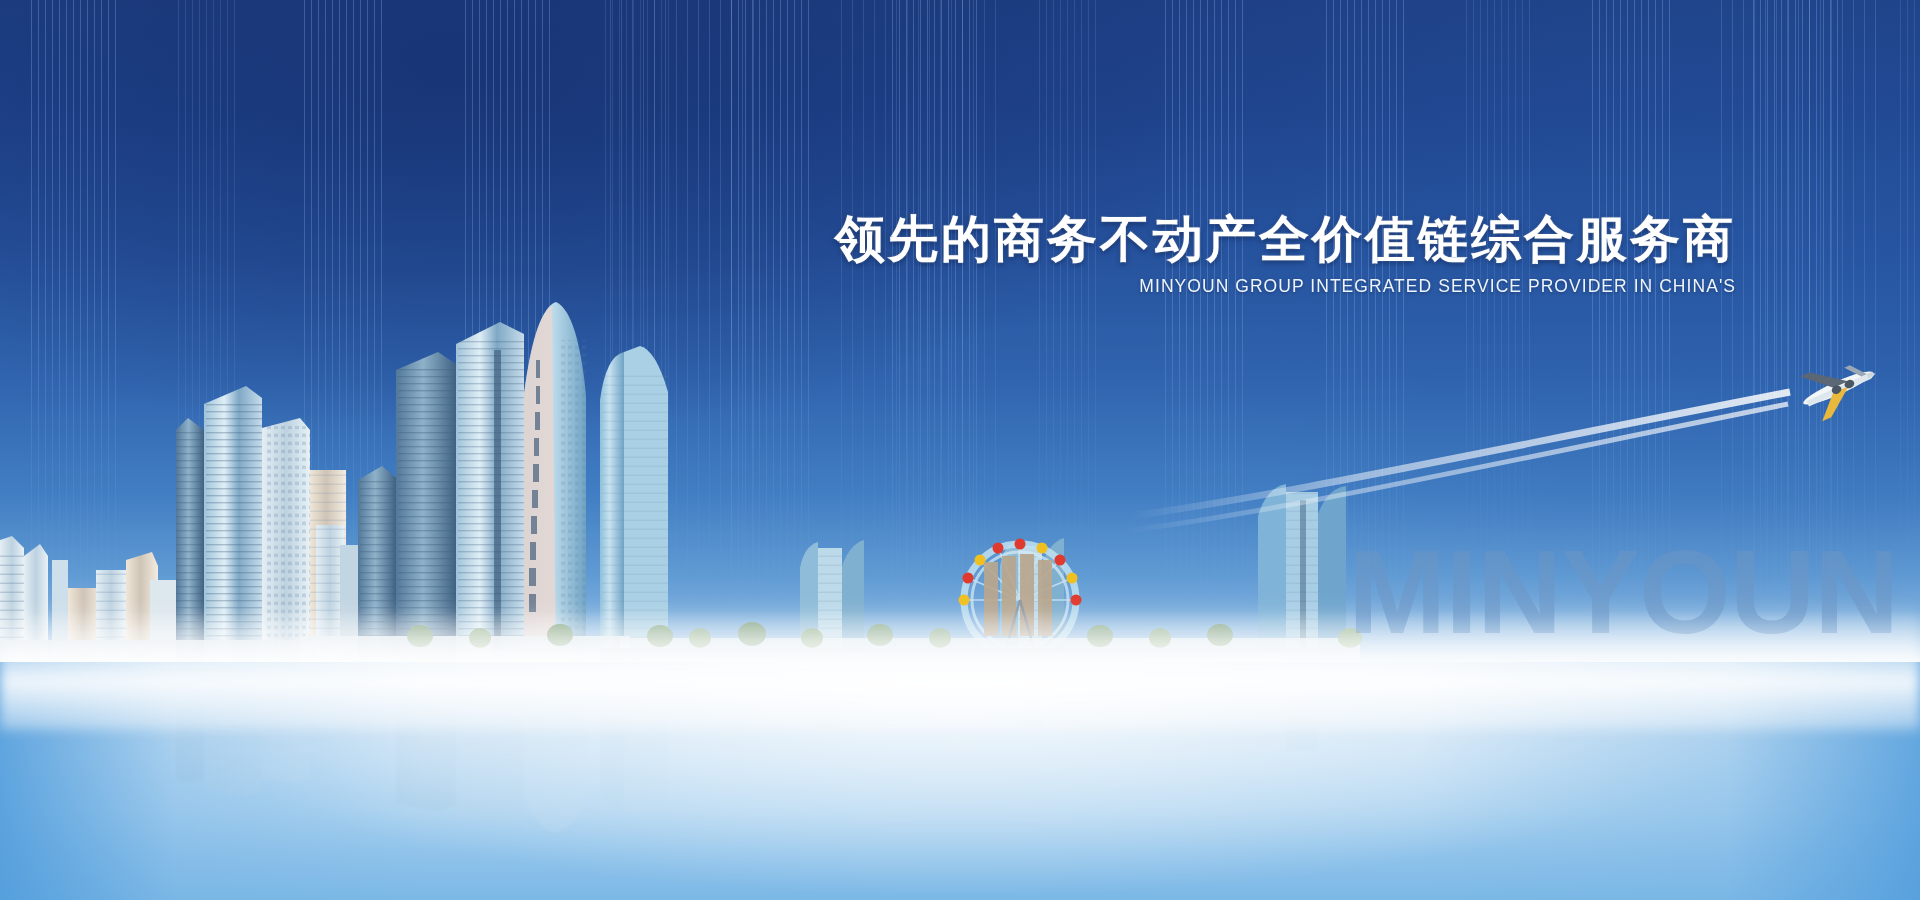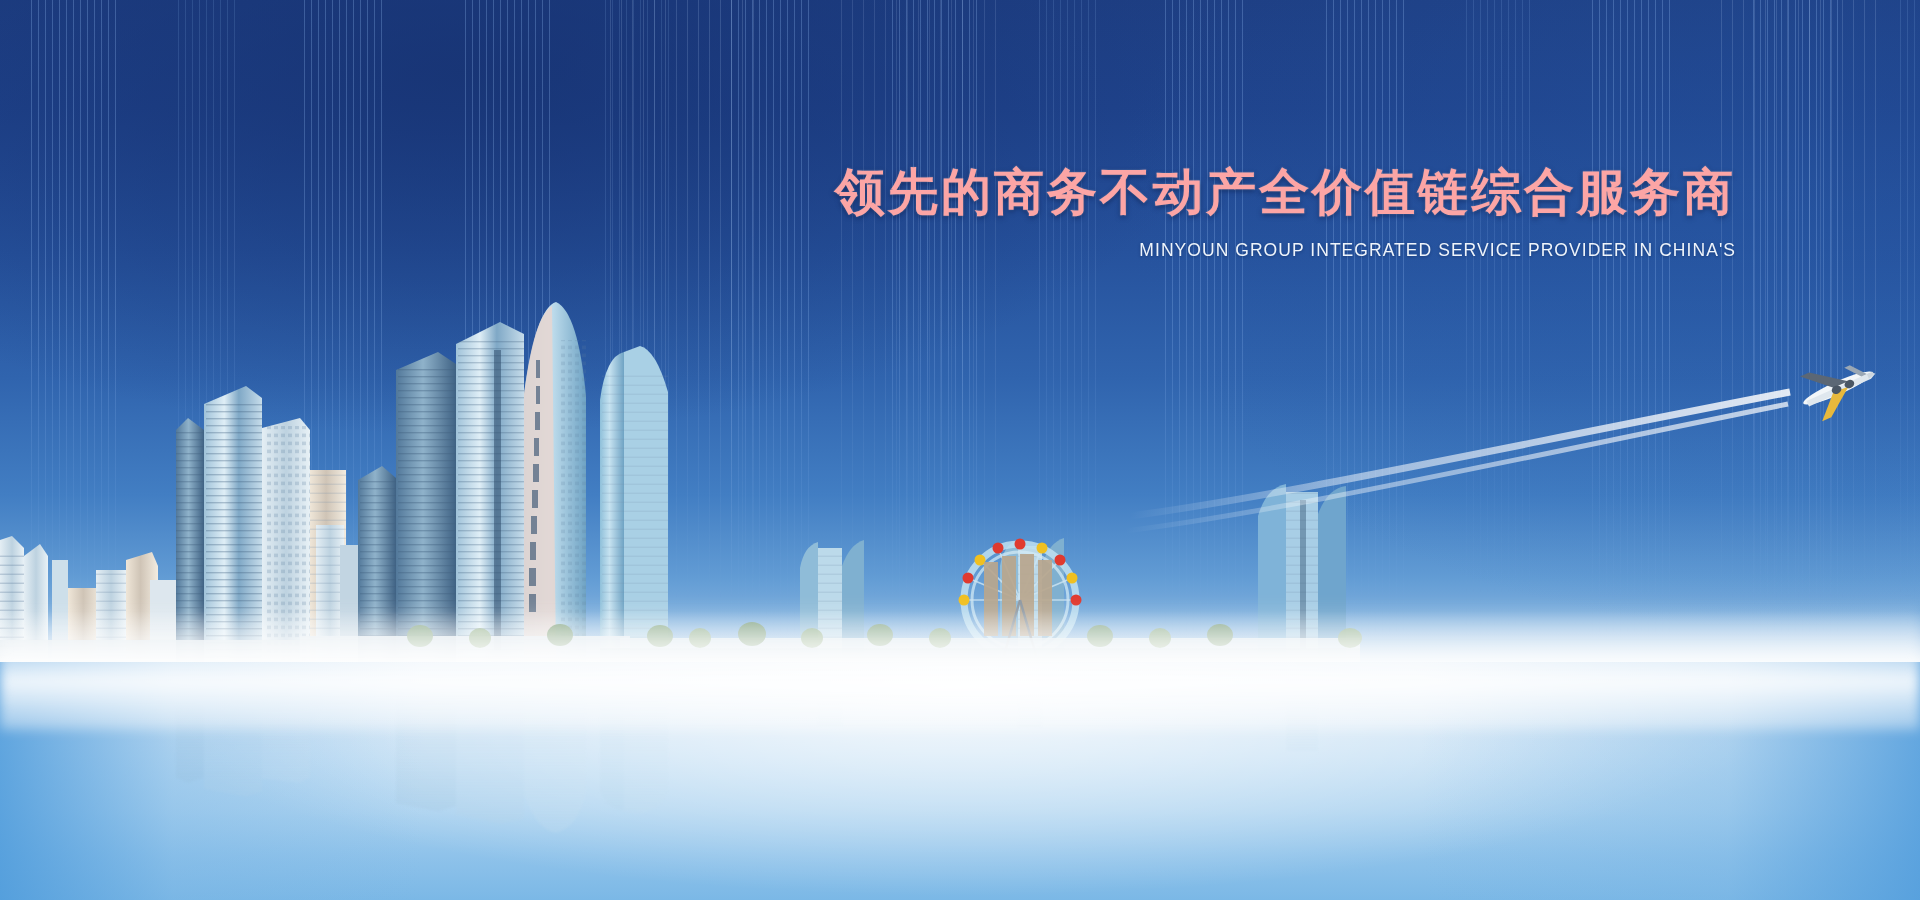--- a/index.html
+++ b/index.html
@@ -141,27 +141,28 @@
     -webkit-mask-image:linear-gradient(to top, rgba(0,0,0,0) 8%, rgba(0,0,0,.55) 55%, rgba(0,0,0,.95) 100%);
     mask-image:linear-gradient(to top, rgba(0,0,0,0) 8%, rgba(0,0,0,.55) 55%, rgba(0,0,0,.95) 100%);
   }
 
   
   .headline-wrap{
     position:absolute; right:184px; top:168px;
     text-align:right; z-index:20;
   }
   .headline{
-    font-size:50px; font-weight:bold; color:#fca5a5;
+    font-size:50px; font-weight:bold; color:#ffffff;
     letter-spacing:3px; line-height:1.1; white-space:nowrap;
     text-shadow:0 2px 5px rgba(8,26,70,.55), 0 0 2px rgba(255,255,255,.35);
-    font-family:Liberation Mono, monospace;
+    font-family:Liberation Sans, sans-serif;
+    margin-top:44px;
   }
   .subline{
-    margin-top:14px;
+    margin-top:6px;
     font-size:17.5px; font-weight:500; color:#eef4fb;
     letter-spacing:1.05px; line-height:1.55;
     text-shadow:0 1px 3px rgba(10,30,75,.45);
   }
 
   
   .watermark{
     position:absolute; left:1348px; top:533px;
     font-size:118px; font-weight:bold; letter-spacing:-1px;
     color:rgba(110,150,195,.52);
@@ -384,20 +385,21 @@
       <path d="M624,352 L624,662 L668,662 L668,392 Q656,350 640,346 Z" fill="#c7dfed"></path>
       <rect x="818" y="548" width="24" height="114" fill="#cce2ef"></rect>
       <rect x="1018" y="546" width="24" height="116" fill="#cce2ef"></rect>
       <rect x="1286" y="492" width="32" height="170" fill="#bcd9ea"></rect>
       <rect x="0" y="600" width="320" height="62" fill="#d2e2ec"></rect>
       <rect x="600" y="612" width="760" height="50" fill="#d8e6ef"></rect>
     </g>
   </svg>
   <div class="horizon-haze"></div>
 
+  <div class="watermark">MINYOUN</div>
 
   <svg class="plane-layer" viewBox="0 0 1920 900" preserveAspectRatio="none">
     <defs>
       <linearGradient id="g-trail" x1="0" y1="0" x2="1" y2="0">
         <stop offset="0%" stop-color="#ffffff" stop-opacity="0"></stop>
         <stop offset="35%" stop-color="#ffffff" stop-opacity=".55"></stop>
         <stop offset="100%" stop-color="#ffffff" stop-opacity=".95"></stop>
       </linearGradient>
     </defs>
     <g>

